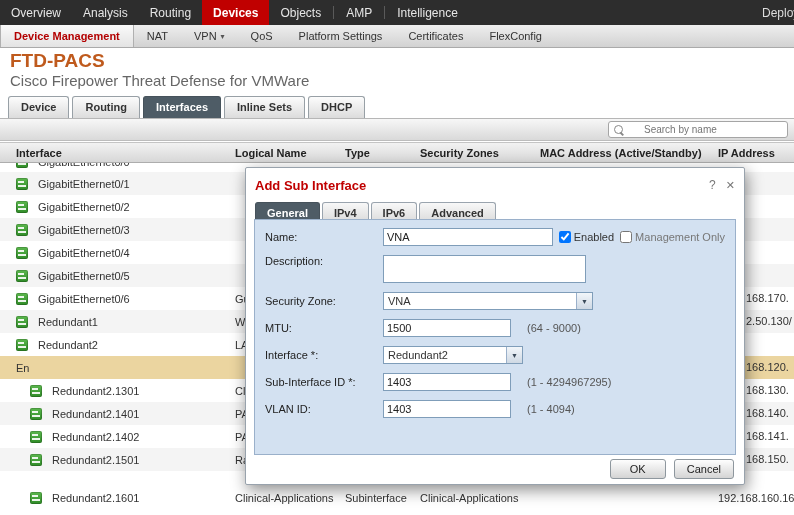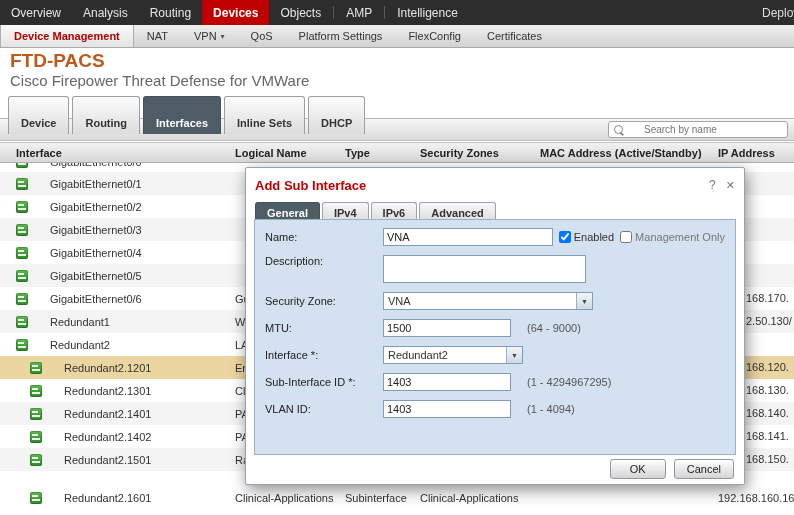--- a/index.html
+++ b/index.html
@@ -17,21 +17,21 @@
   
   #subnav{position:absolute;top:25px;left:0;right:0;height:22px;background:linear-gradient(#eeeeee,#d2d2d2);border-bottom:1px solid #aaa;display:flex;z-index:29}
   .subtab{display:flex;align-items:center;padding:0 13px;font-size:11px;color:#333;cursor:pointer;white-space:nowrap}
   .subtab.active{color:#b30000;font-weight:bold;background:linear-gradient(#fafafa,#e3e3e3);border-left:1px solid #b0b0b0;border-right:1px solid #b0b0b0}
   .caret{font-size:8px;margin-left:4px;color:#555}
   
   #pagetitle{position:absolute;top:50px;left:10px;font-size:19px;font-weight:bold;color:#bf5a1d}
   #pagesub{position:absolute;top:72px;left:10px;font-size:15px;color:#666}
   
   #devtabs{position:absolute;top:96px;left:8px;display:flex;gap:3px;align-items:flex-end;z-index:5}
-  .devtab{padding:20px 12px 5px;border:1px solid #98a0a6;border-bottom:none;border-radius:3px 3px 0 0;
+  .devtab{padding:4px 12px 5px;border:1px solid #98a0a6;border-bottom:none;border-radius:3px 3px 0 0;
     background:linear-gradient(#fcfcfc,#dcdcdc);font-size:11px;font-weight:bold;color:#333;cursor:pointer;white-space:nowrap}
   .devtab.active{background:#4e5c66;color:#fff;border-color:#46525b}
   
   #searchbar{position:absolute;top:118px;left:0;right:0;height:21px;background:linear-gradient(#f7f7f7,#d9d9d9);
     border-top:1px solid #b6b6b6;border-bottom:1px solid #bcbcbc}
   #searchbox{position:absolute;right:6px;top:2px;width:168px;height:15px;background:#fff;border:1px solid #a5a5a5;
     border-radius:3px;display:flex;align-items:center;padding:0 5px;gap:19px}
   .mag{width:7px;height:7px;border:1.5px solid #888;border-radius:50%;position:relative;flex:none}
   .mag::after{content:"";position:absolute;width:4px;height:1.5px;background:#888;transform:rotate(45deg);left:5px;top:7px}
   #searchinput{border:none;outline:none;flex:1;font-family:"Liberation Sans",sans-serif;font-size:10px;color:#333;background:transparent;min-width:0}
@@ -40,21 +40,21 @@
   .cell{padding-left:16px;white-space:nowrap;align-self:center}
   #thead{position:absolute;top:142px;left:0;right:0;height:19px;background:linear-gradient(#f2f2f2,#d7d7d7);
     border-top:1px solid #c4c4c4;border-bottom:1px solid #adadad;font-weight:bold;color:#222;z-index:4}
   #rows{position:absolute;top:162px;left:0;right:0;bottom:0;background:#fff}
   .row{height:23px;position:relative;cursor:pointer}
   .row.alt{background:#f4f4f4}
   .row.sel{background:#ebd5a0}
   .row.clip{height:10px;overflow:hidden}
   .row.clip .cell{margin-top:-10px}
   .row.last{margin-top:15px}
-  .ifc{display:flex;align-items:flex-end;gap:22px}
+  .ifc{display:flex;align-items:flex-end;gap:10px}
   .row.sub .ifc{padding-left:30px}
   .ificon{width:12px;height:12px;border-radius:2px;flex:none;position:relative;
     background:linear-gradient(#5cb84e,#2f8b27);box-shadow:inset 0 0 0 1px rgba(0,0,0,.18)}
   .ificon::before{content:"";position:absolute;left:2px;right:4px;top:3px;height:2px;background:#fff;opacity:.9}
   .ificon::after{content:"";position:absolute;left:2px;right:2px;bottom:3px;height:2px;background:#fff;opacity:.9}
   .ipfrag{position:absolute;left:746px;top:5px;white-space:nowrap;color:#333}
   
   #dialog{position:absolute;left:245px;top:167px;width:500px;height:318px;background:#fff;border:1px solid #98a2ac;
     border-radius:2px;box-shadow:2px 5px 16px rgba(0,0,0,.45);z-index:20;box-sizing:border-box}
   #dlghead{height:24px;display:flex;align-items:center;padding:5px 9px 0}
@@ -103,22 +103,22 @@
     </div>
   <span id="deploy">Deploy</span>
 </div>
 
 <div id="subnav">
     <span class="subtab active">Device Management</span>
     <span class="subtab">NAT</span>
     <span class="subtab">VPN<span class="caret">▾</span></span>
     <span class="subtab">QoS</span>
     <span class="subtab">Platform Settings</span>
+    <span class="subtab">Certificates</span>
     <span class="subtab">FlexConfig</span>
-    <span class="subtab">Certificates</span>
   </div>
 
 <div id="pagetitle">FTD-PACS</div>
 <div id="pagesub">Cisco Firepower Threat Defense for VMWare</div>
 
 <div id="devtabs">
     <span class="devtab">Device</span>
     <span class="devtab">Routing</span>
     <span class="devtab active">Interfaces</span>
     <span class="devtab">Inline Sets</span>
@@ -236,24 +236,20 @@
         <span class="ificon"></span>
         <span class="ifname">Redundant2</span>
       </div>
       <div class="cell">LA</div>
       <div class="cell"></div>
       <div class="cell"></div>
       <div class="cell"></div>
       <div class="cell"></div>
     </div>
     <div class="row grid sub sel">
-      <div class="cell ifc">
-        <span class="ificon"></span>
-        <span class="ifname">Redundant2.1201</span>
-      </div>
       <div class="cell">En</div>
       <div class="cell"></div>
       <div class="cell"></div>
       <div class="cell"></div>
       <div class="cell"></div>
       <span class="ipfrag">168.120.</span>
     </div>
     <div class="row grid sub">
       <div class="cell ifc">
         <span class="ificon"></span>

